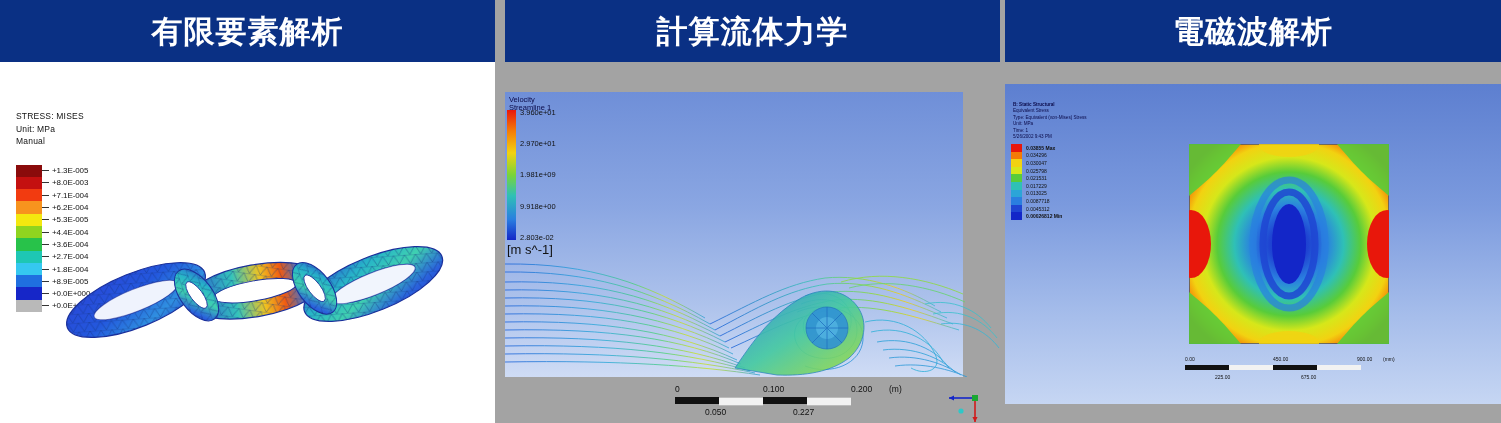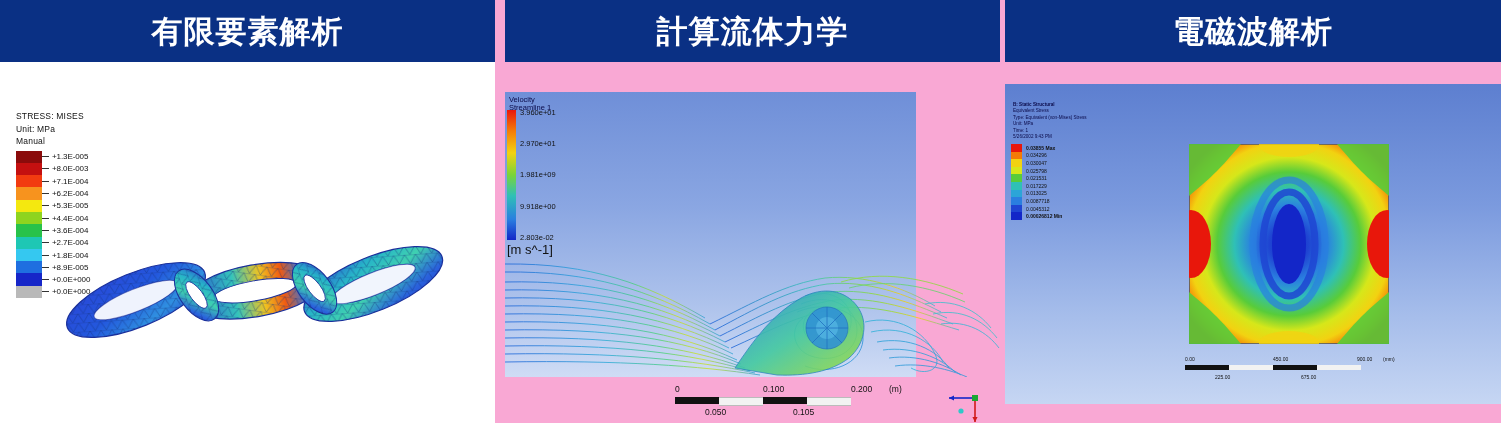--- a/index.html
+++ b/index.html
@@ -1,45 +1,45 @@
 <!DOCTYPE html>
 <html><head>
 <meta charset="utf-8">
 <style>
   html,body{margin:0;padding:0;background:#ffffff;}
   body{width:1501px;height:423px;font-family:"Liberation Sans",sans-serif;overflow:hidden;}
-  .board{position:relative;width:1501px;height:423px;background:#f9a8d4;}
+  .board{position:relative;width:1501px;height:423px;background:#a3a3a3;}
   .panel{position:absolute;top:0;height:423px;}
   #panel-fea{left:0;width:495px;}
   #panel-cfd{left:505px;width:495px;}
   #panel-em{left:1005px;width:496px;}
 
   .hdr{position:absolute;left:0;top:0;width:100%;height:62px;background:#0a3084;
        display:flex;align-items:center;justify-content:center;}
   .hdr-title{color:#fff;font-size:31px;font-weight:bold;letter-spacing:1px;
        font-family:"DejaVu Sans","Liberation Sans",sans-serif;line-height:1;}
 
   .body{position:absolute;left:0;top:62px;width:100%;height:361px;overflow:hidden;}
 
   
   #fea-canvas{position:absolute;inset:0;background:#ffffff;}
   .fea-legend{position:absolute;left:16px;top:48px;}
   .fea-legend .ltitle{font-size:8.5px;color:#111;line-height:12.5px;letter-spacing:.2px;
         font-family:"Liberation Sans",sans-serif;white-space:nowrap;}
-  .fea-swatches{margin-top:3px;position:relative;}
+  .fea-swatches{margin-top:17px;position:relative;}
   .fea-row{display:flex;align-items:center;height:12.3px;}
   .fea-sw{width:26px;height:12.3px;}
   .fea-tick{width:7px;height:1px;background:#333;}
   .fea-val{font-size:8px;color:#111;margin-left:3px;white-space:nowrap;letter-spacing:-.1px;}
 
   
   .chain-wrap{position:absolute;left:50px;top:105px;width:420px;height:250px;}
 
   
-  #cfd-scene{position:absolute;left:0;top:30px;width:411px;height:285px;
+  #cfd-scene{position:absolute;left:0;top:30px;width:458px;height:285px;
      background:linear-gradient(180deg,#6f8fd8 0%,#8aa6e2 40%,#aec3ec 75%,#cfdcf5 100%);}
   .cfd-legend{position:absolute;left:4px;top:4px;width:78px;}
   .cfd-ltitle{font-size:7.5px;color:#0b0b4a;line-height:8px;font-family:"Liberation Sans",sans-serif;}
   .cfd-bar{position:absolute;left:2px;top:18px;width:9px;height:130px;
      background:linear-gradient(180deg,#e8170b 0%,#f47b07 16%,#f2d211 33%,#79d43a 50%,#2fc0b6 66%,#2a7fe0 84%,#1326c8 100%);}
   .cfd-lv{position:absolute;left:15px;font-size:7.5px;color:#111;white-space:nowrap;}
   .cfd-unit{position:absolute;left:2px;top:150px;font-size:13px;color:#111;}
 
   .cfd-scale{position:absolute;left:170px;top:322px;width:300px;height:38px;}
   .cfd-scale .srow{position:relative;height:11px;}
@@ -317,21 +317,21 @@
           <div class="cfd-lab" style="left:214px;top:0;">(m)</div>
         </div>
         <div class="srow" style="height:9px;">
           <div class="cfd-seg cfd-black" style="left:0;width:44px;"></div>
           <div class="cfd-seg cfd-white" style="left:44px;width:44px;"></div>
           <div class="cfd-seg cfd-black" style="left:88px;width:44px;"></div>
           <div class="cfd-seg cfd-white" style="left:132px;width:44px;"></div>
         </div>
         <div class="srow" style="height:12px;">
           <div class="cfd-lab" style="left:30px;top:1px;">0.050</div>
-          <div class="cfd-lab" style="left:118px;top:1px;">0.105</div>
+          <div class="cfd-lab" style="left:118px;top:1px;">0.227</div>
         </div>
       </div>
 
       <div class="triad">
         <svg width="40" height="34" viewBox="0 0 40 34">
           <line x1="30" y1="6" x2="4" y2="6" stroke="#1426c8" stroke-width="1.6"></line>
           <polygon points="4,6 9,3.4 9,8.6" fill="#1426c8"></polygon>
           <line x1="30" y1="6" x2="30" y2="30" stroke="#d11a1a" stroke-width="1.6"></line>
           <polygon points="30,30 27.4,25 32.6,25" fill="#d11a1a"></polygon>
           <rect x="27" y="3" width="6" height="6" fill="#1aa832"></rect>

